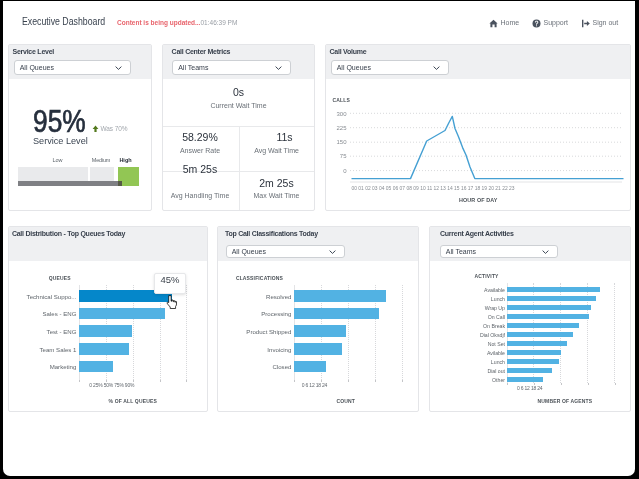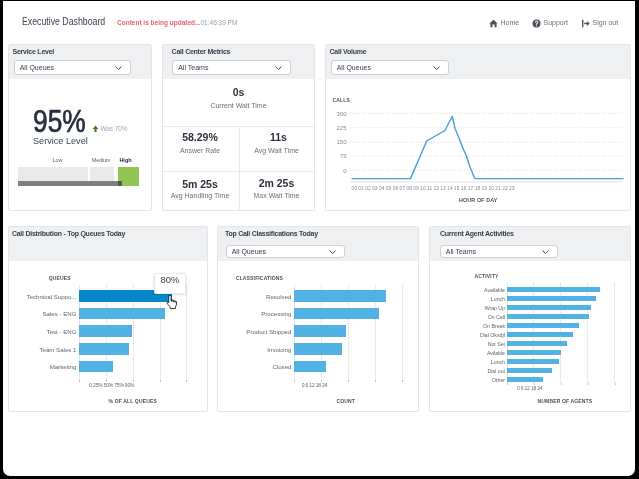--- a/index.html
+++ b/index.html
@@ -5,21 +5,21 @@
 * { margin:0; padding:0; box-sizing:border-box; }
 html,body { width:639px; height:479px; background:#000; overflow:hidden; }
 body { font-family:"Liberation Sans", sans-serif; position:relative; }
 #app { position:absolute; left:3px; top:1px; width:632px; height:475px; background:#fff; border-radius:0 0 7px 7px; }
 .abs { position:absolute; }
 .card { position:absolute; background:#fff; border:1px solid #e4e5e8; border-radius:2px; }
 .chead { position:absolute; left:0; top:0; right:0; background:#eff0f2; }
 .ctitle { position:absolute; font-size:7px; font-weight:bold; color:#39414d; white-space:nowrap; letter-spacing:-0.25px; }
 .dd { position:absolute; background:#fff; border:1px solid #cdd0d4; border-radius:3px; }
 .dd span { position:absolute; left:5.2px; top:46%; transform:translateY(-50%); font-size:7px; color:#39414d; }
-.num { position:absolute; font-weight:bold; color:#2b323c; font-size:10.5px; text-align:center; white-space:nowrap; }
+.num { position:absolute; font-weight:normal; color:#2b323c; font-size:10.5px; text-align:center; white-space:nowrap; }
 .sub { position:absolute; color:#6a7077; font-size:7px; text-align:center; white-space:nowrap; }
 .axt { position:absolute; font-size:5px; font-weight:bold; color:#4c5258; letter-spacing:0.15px; white-space:nowrap; }
 .tick { position:absolute; font-size:5px; color:#62686e; white-space:nowrap; letter-spacing:-0.2px; }
 .blab { position:absolute; font-size:6.1px; color:#5f656b; text-align:right; white-space:nowrap; }
 .bar { position:absolute; background:#52b2e3; }
 .vgrid { position:absolute; width:1px; border-left:1px dotted #d7d8db; }
 </style>
 </head>
 <body>
 <div id="app"></div>
@@ -82,23 +82,23 @@
 <div class="dd" style="left:172px; top:60px; width:118.5px; height:14.5px;">
     <span>All Teams</span>
   <svg style="position:absolute; right:7.5px; top:5px;" width="7" height="4.4" viewBox="0 0 7 4.4">
       <path d="M0.6 0.6 L3.5 3.4 L6.4 0.6" fill="none" stroke="#3c4654" stroke-width="1"></path>
     </svg>
 </div>
 <div class="num" style="left:162px; width:153px; top:86px;">0s</div>
 <div class="sub" style="left:162px; width:153px; top:102px;">Current Wait Time</div>
 <div class="num" style="left:162px; width:76px; top:130.5px;">58.29%</div>
 <div class="sub" style="left:162px; width:76px; top:147px;">Answer Rate</div>
-<div class="num" style="left:240px; width:77px; top:130.5px;">11s</div>
+<div class="num" style="left:246px; width:77px; top:130.5px;">11s</div>
 <div class="sub" style="left:238px; width:77px; top:147px;">Avg Wait Time</div>
-<div class="num" style="left:162px; width:76px; top:178px;">5m 25s</div>
+<div class="num" style="left:162px; width:76px; top:163px;">5m 25s</div>
 <div class="sub" style="left:162px; width:76px; top:192px;">Avg Handling Time</div>
 <div class="num" style="left:238px; width:77px; top:176.5px;">2m 25s</div>
 <div class="sub" style="left:238px; width:77px; top:192px;">Max Wait Time</div>
 
 <div class="card" style="left:325px; top:44px; width:306px; height:167px;">
   <div class="chead" style="height:34px;"></div>
 </div>
 <div class="ctitle" style="left:329.5px; top:47.5px;">Call Volume</div>
 <div class="dd" style="left:330.5px; top:60px; width:118px; height:14.5px;">
     <span>All Queues</span>
@@ -150,21 +150,21 @@
 <div class="bar" style="left:79px; top:360.7px; width:34.2px; height:11.5px;"></div>
 <div class="abs" style="left:78.5px; top:379.5px; width:1px; height:2px; background:#c4c5c8;"></div>
 <div class="abs" style="left:105.5px; top:379.5px; width:1px; height:2px; background:#c4c5c8;"></div>
 <div class="abs" style="left:132.5px; top:379.5px; width:1px; height:2px; background:#c4c5c8;"></div>
 <div class="abs" style="left:160px; top:379.5px; width:1px; height:2px; background:#c4c5c8;"></div>
 <div class="abs" style="left:186px; top:379.5px; width:1px; height:2px; background:#c4c5c8;"></div>
 <div class="tick" style="left:89.3px; top:381.5px;">0 25% 50% 75% 90%</div>
 <div class="axt" style="left:108.5px; top:397.5px;">% OF ALL QUEUES</div>
 
 <div class="abs" style="left:154px; top:272.5px; width:32px; height:21px; background:#fff; border:1px solid #e7e8ea; border-radius:2px; box-shadow:0 1px 3px rgba(0,0,0,0.13);"></div>
-<div class="abs" style="left:154px; top:273.5px; width:32px; text-align:center; font-size:9.5px; color:#3c434c;">80%</div>
+<div class="abs" style="left:154px; top:273.5px; width:32px; text-align:center; font-size:9.5px; color:#3c434c;">45%</div>
 <svg class="abs" style="left:165px; top:295px;" width="13" height="15" viewBox="0 0 12 14">
   <path d="M3.4 0.6 L5.6 0.6 L5.65 5.8 L6.1 5.85 L6.15 4.6 L7.4 4.75 L7.45 6.2 L7.9 6.27 L7.95 5.2 L9.1 5.45 L9.15 6.7 L9.6 6.77 L9.65 5.9 L10.7 6.2 L10.6 9.3 L9.8 10.8 L9.8 12.6 L4.8 12.6 L4.8 11.2 L3.0 9.2 L1.7 7.4 L2.5 6.6 L3.4 7.1 Z" fill="#ffffff" stroke="#000000" stroke-width="0.7" stroke-linejoin="round"></path>
 </svg>
 
 <div class="card" style="left:217px; top:225.5px; width:202px; height:186px;">
   <div class="chead" style="height:34.5px;"></div>
 </div>
 <div class="ctitle" style="left:224.9px; top:230px;">Top Call Classifications Today</div>
 <div class="dd" style="left:225.5px; top:244.5px; width:119px; height:13px;">
     <span>All Queues</span>

